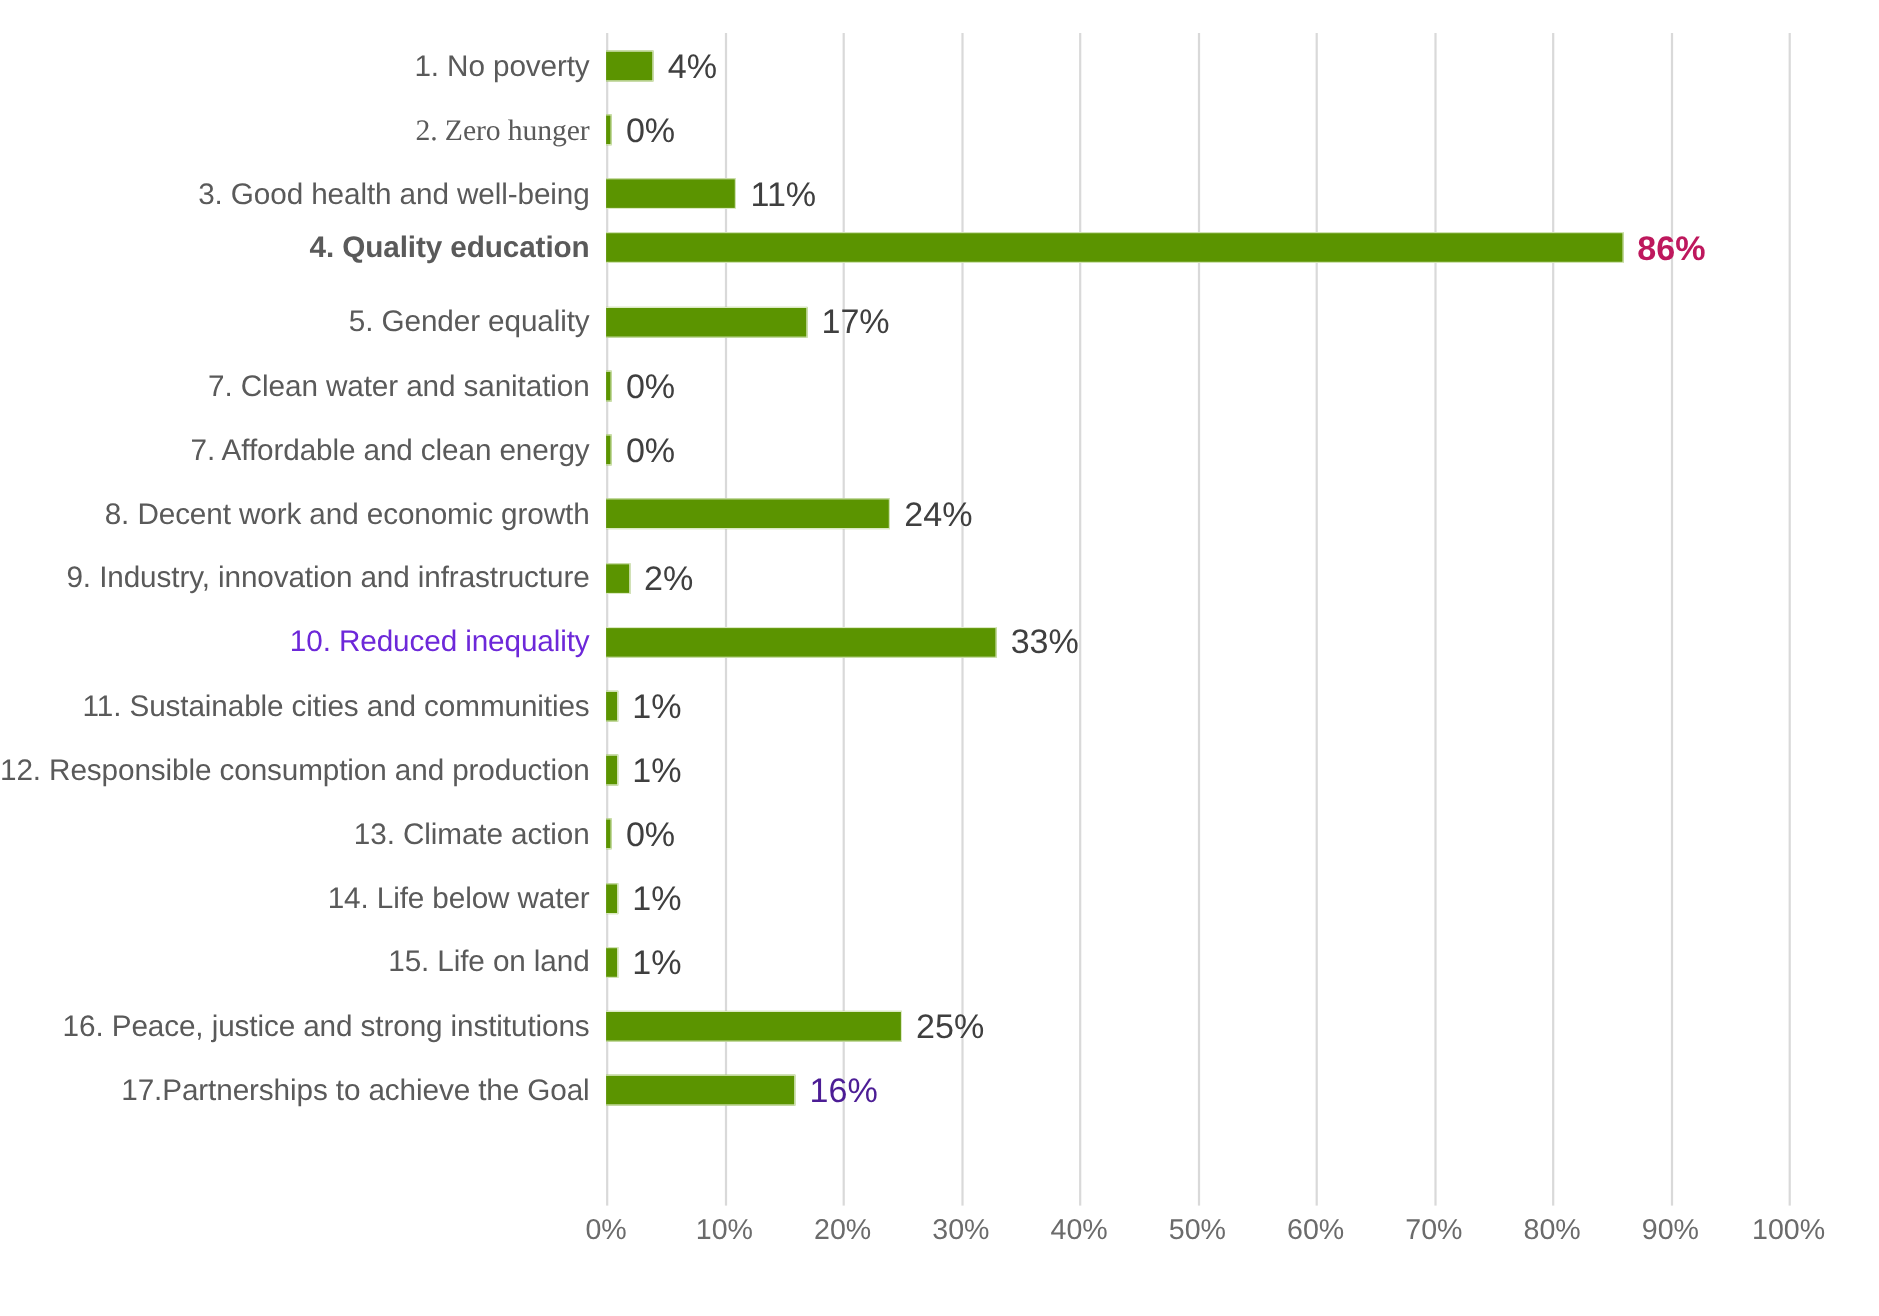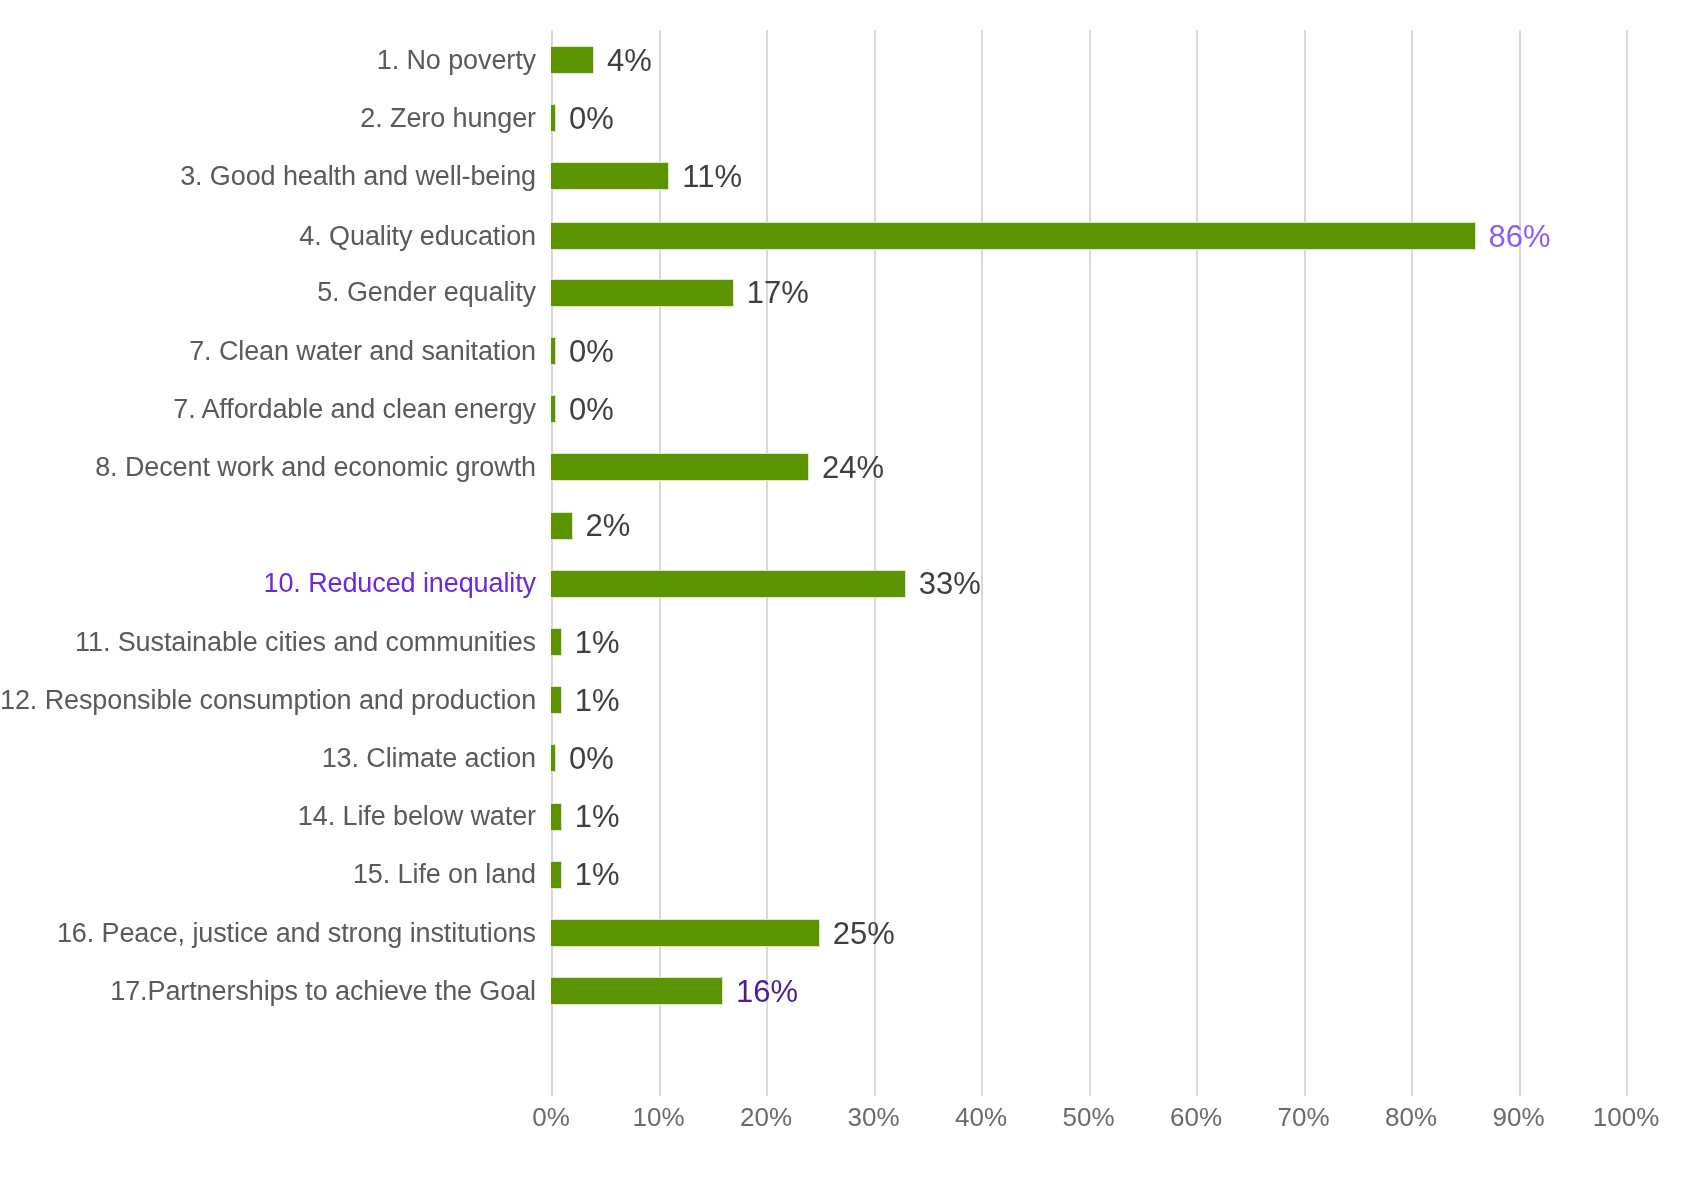--- a/index.html
+++ b/index.html
@@ -128,38 +128,38 @@
 
   <div id="rows">
       <div class="bar-row" style="top: 36px;">
         <div class="cat-label" style="color: rgb(90, 90, 90);">1. No poverty</div>
         <div class="bar-wrap">
           <div class="bar" style="width: 43px; background: rgb(91, 148, 0); border-color: rgb(219, 233, 194);"></div>
           <span class="bar-value" style="color: rgb(63, 63, 63);">4%</span>
         </div>
       </div>
       <div class="bar-row" style="top: 94.2px;">
-        <div class="cat-label" style="color: rgb(90, 90, 90);">2. Zero hunger</div>
+        <div class="cat-label" style="color: rgb(90, 90, 90); font-family: Liberation Serif, serif;">2. Zero hunger</div>
         <div class="bar-wrap">
           <div class="bar" style="width: 5px; background: rgb(91, 148, 0); border-color: rgb(219, 233, 194);"></div>
           <span class="bar-value" style="color: rgb(63, 63, 63);">0%</span>
         </div>
       </div>
       <div class="bar-row" style="top: 152.4px;">
         <div class="cat-label" style="color: rgb(90, 90, 90);">3. Good health and well-being</div>
         <div class="bar-wrap">
           <div class="bar" style="width: 118.25px; background: rgb(91, 148, 0); border-color: rgb(219, 233, 194);"></div>
           <span class="bar-value" style="color: rgb(63, 63, 63);">11%</span>
         </div>
       </div>
-      <div class="bar-row" style="top: 212px;">
+      <div class="bar-row" style="top: 201px; font-weight: bold;">
         <div class="cat-label" style="color: rgb(90, 90, 90);">4. Quality education</div>
         <div class="bar-wrap">
           <div class="bar" style="width: 924.5px; background: rgb(91, 148, 0); border-color: rgb(219, 233, 194);"></div>
-          <span class="bar-value" style="color: #8b5cf6; text-align: center;">86%</span>
+          <span class="bar-value" style="color: #be185d; text-align: center;">86%</span>
         </div>
       </div>
       <div class="bar-row" style="top: 268.8px;">
         <div class="cat-label" style="color: rgb(90, 90, 90);">5. Gender equality</div>
         <div class="bar-wrap">
           <div class="bar" style="width: 182.75px; background: rgb(91, 148, 0); border-color: rgb(219, 233, 194);"></div>
           <span class="bar-value" style="color: rgb(63, 63, 63);">17%</span>
         </div>
       </div>
       <div class="bar-row" style="top: 327px;">
@@ -177,20 +177,21 @@
         </div>
       </div>
       <div class="bar-row" style="top: 443.4px;">
         <div class="cat-label" style="color: rgb(90, 90, 90);">8. Decent work and economic growth</div>
         <div class="bar-wrap">
           <div class="bar" style="width: 258px; background: rgb(91, 148, 0); border-color: rgb(219, 233, 194);"></div>
           <span class="bar-value" style="color: rgb(63, 63, 63);">24%</span>
         </div>
       </div>
       <div class="bar-row" style="top: 501.6px;">
+        <div class="cat-label" style="color: rgb(90, 90, 90);">9. Industry, innovation and infrastructure</div>
         <div class="bar-wrap">
           <div class="bar" style="width: 21.5px; background: rgb(91, 148, 0); border-color: rgb(219, 233, 194);"></div>
           <span class="bar-value" style="color: rgb(63, 63, 63);">2%</span>
         </div>
       </div>
       <div class="bar-row" style="top: 559.8px;">
         <div class="cat-label" style="color: #6d28d9;">10. Reduced inequality</div>
         <div class="bar-wrap">
           <div class="bar" style="width: 354.75px; background: rgb(91, 148, 0); border-color: rgb(219, 233, 194);"></div>
           <span class="bar-value" style="color: rgb(63, 63, 63);">33%</span>

